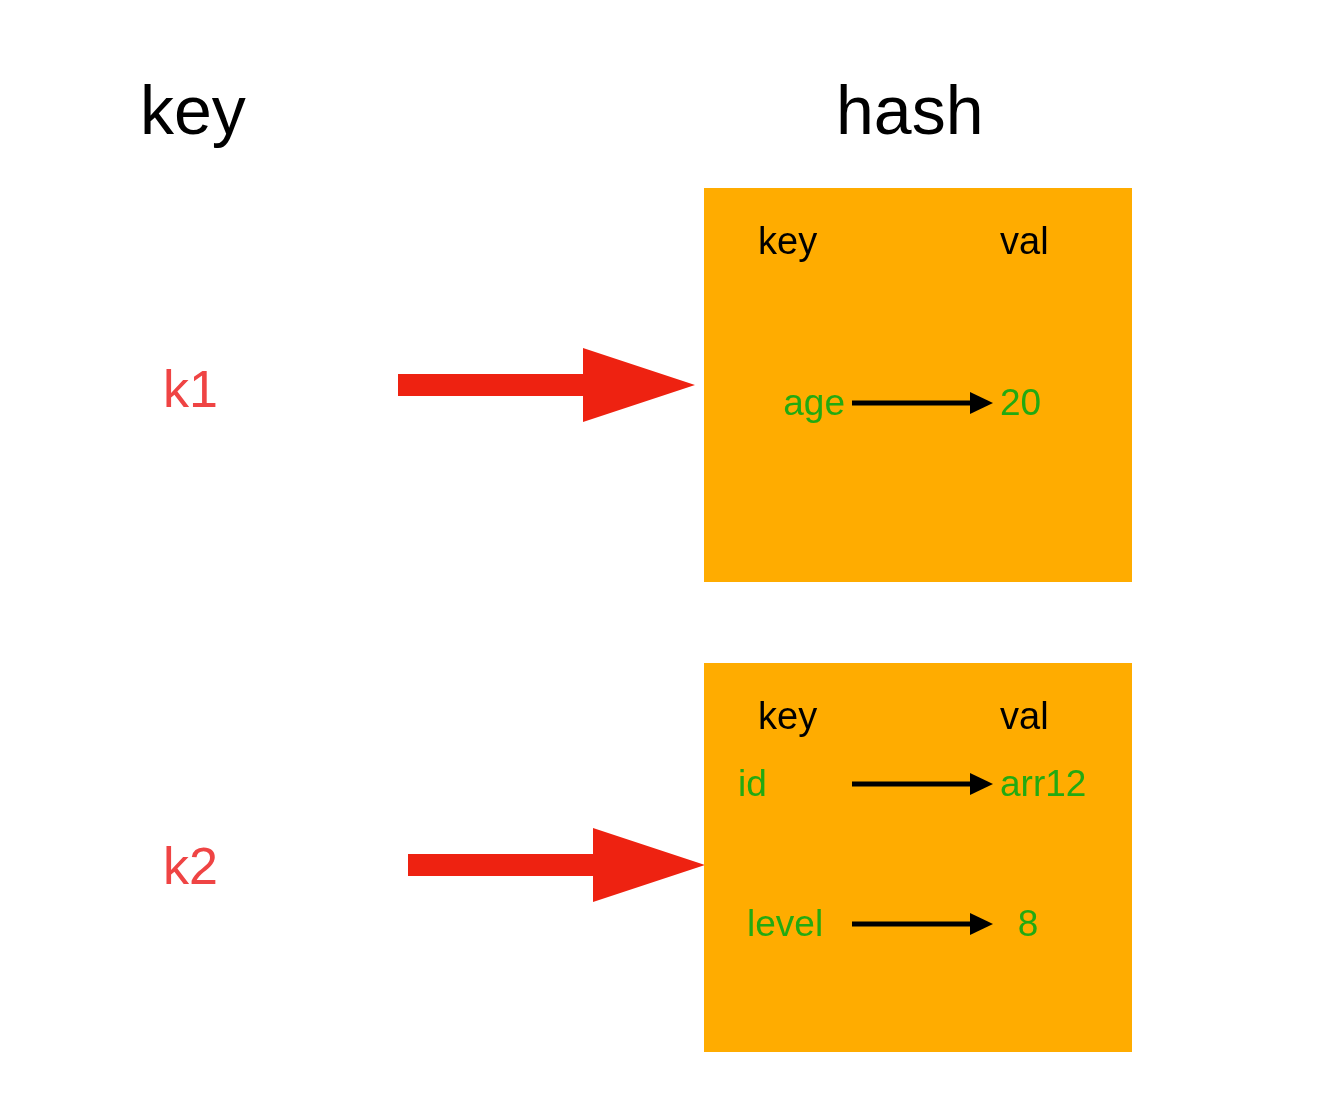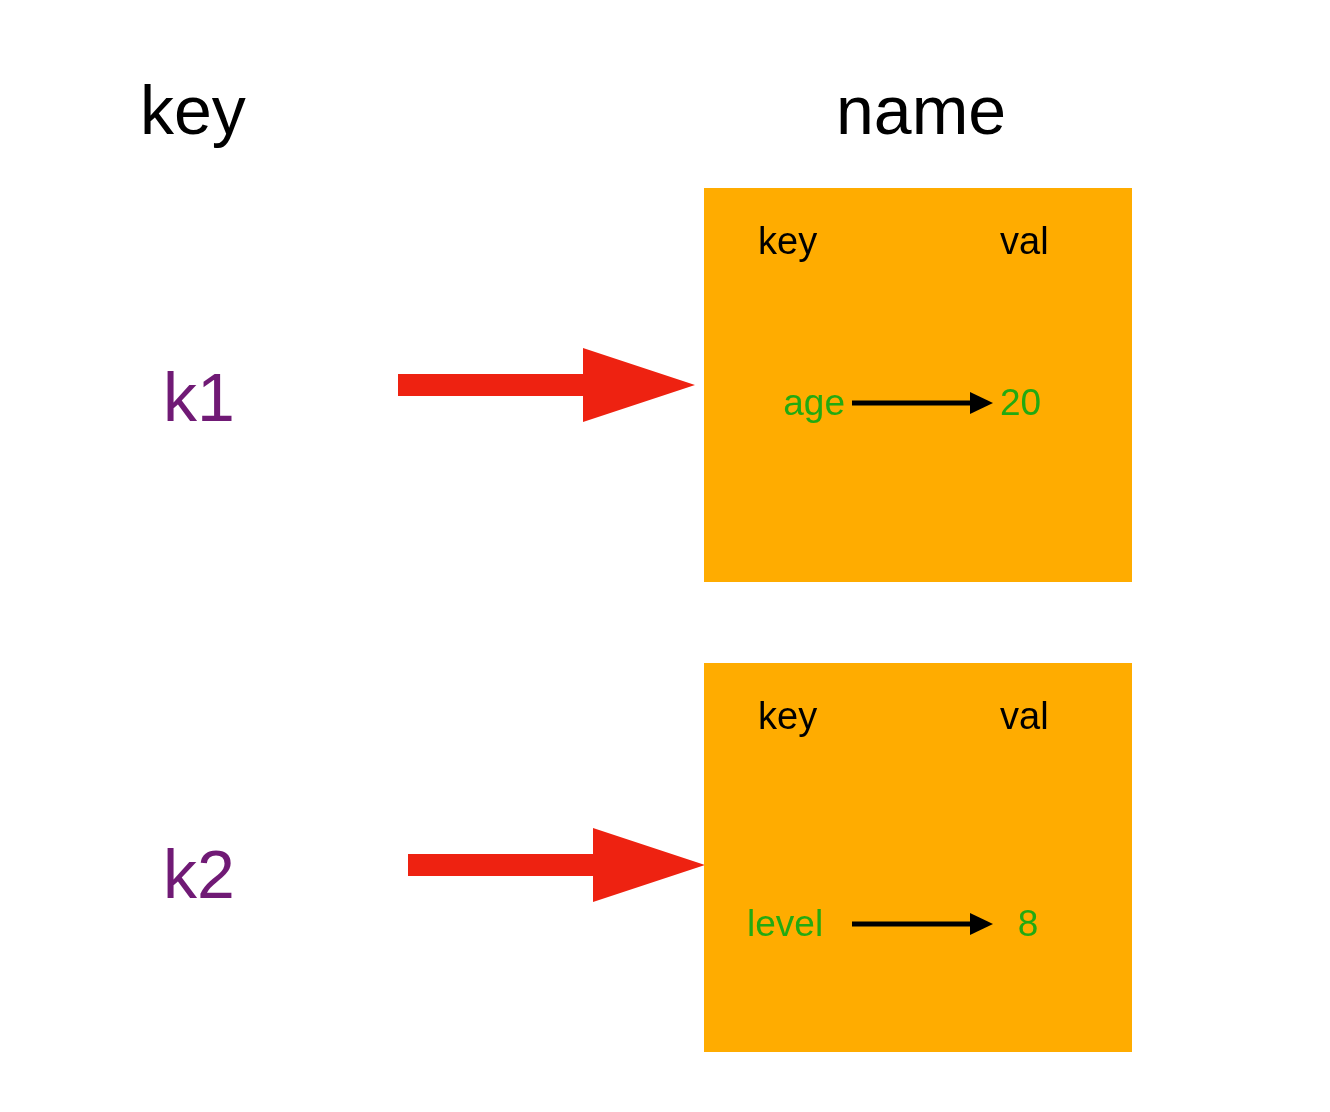--- a/index.html
+++ b/index.html
@@ -33,23 +33,23 @@
     color: #000000;
     white-space: nowrap;
     font-weight: 400;
   }
   #title-key  { left: 140px; top: 56px; }
   #title-hash { left: 836px; top: 56px; }
 
   
   .key-label {
     position: absolute;
-    font-size: 68px;
+    font-size: 52px;
     line-height: 1;
-    color: #701a75;
+    color: #ef4444;
     white-space: nowrap;
     font-weight: 400;
   }
   #key-label-k1 { left: 163px; top: 343px; }
   #key-label-k2 { left: 163px; top: 820px; }
 
   
   .red-arrow {
     position: absolute;
     width: 305px;
@@ -141,21 +141,21 @@
   #row-id    .field-val { left: 296px; }
   #row-level .field-val { left: 296px; width: 56px; text-align: center; }
 </style>
 </head>
 <body>
 
 <div class="canvas">
 
   <div class="col-title" id="title-key">key</div>
 
-  <div class="col-title" id="title-hash">name</div>
+  <div class="col-title" id="title-hash">hash</div>
 
   <div class="key-label" id="key-label-k1">k1</div>
 
   <div class="red-arrow" id="red-arrow-1">
     <svg viewBox="0 0 305 80" preserveAspectRatio="none">
       <path d="M0,29 L185,29 L185,3 L297,40 L185,77 L185,51 L0,51 Z" fill="#ee2211"></path>
     </svg>
   </div>
 
   <div class="hash-box" id="hash-box-1">
@@ -184,20 +184,30 @@
     <svg viewBox="0 0 305 80" preserveAspectRatio="none">
       <path d="M0,29 L185,29 L185,3 L297,40 L185,77 L185,51 L0,51 Z" fill="#ee2211"></path>
     </svg>
   </div>
 
   <div class="hash-box" id="hash-box-2">
 
     <div class="box-header key-head">key</div>
     <div class="box-header val-head">val</div>
 
+    <div class="field-row" id="row-id">
+      <div class="field-key">id</div>
+      <div class="field-arrow">
+        <svg viewBox="0 0 145 52" preserveAspectRatio="none">
+          <line x1="2" y1="26" x2="126" y2="26" stroke="#000000" stroke-width="5"></line>
+          <path d="M120,15 L143,26 L120,37 Z" fill="#000000"></path>
+        </svg>
+      </div>
+      <div class="field-val">arr12</div>
+    </div>
 
     <div class="field-row" id="row-level">
       <div class="field-key">level</div>
       <div class="field-arrow">
         <svg viewBox="0 0 145 52" preserveAspectRatio="none">
           <line x1="2" y1="26" x2="126" y2="26" stroke="#000000" stroke-width="5"></line>
           <path d="M120,15 L143,26 L120,37 Z" fill="#000000"></path>
         </svg>
       </div>
       <div class="field-val">8</div>

